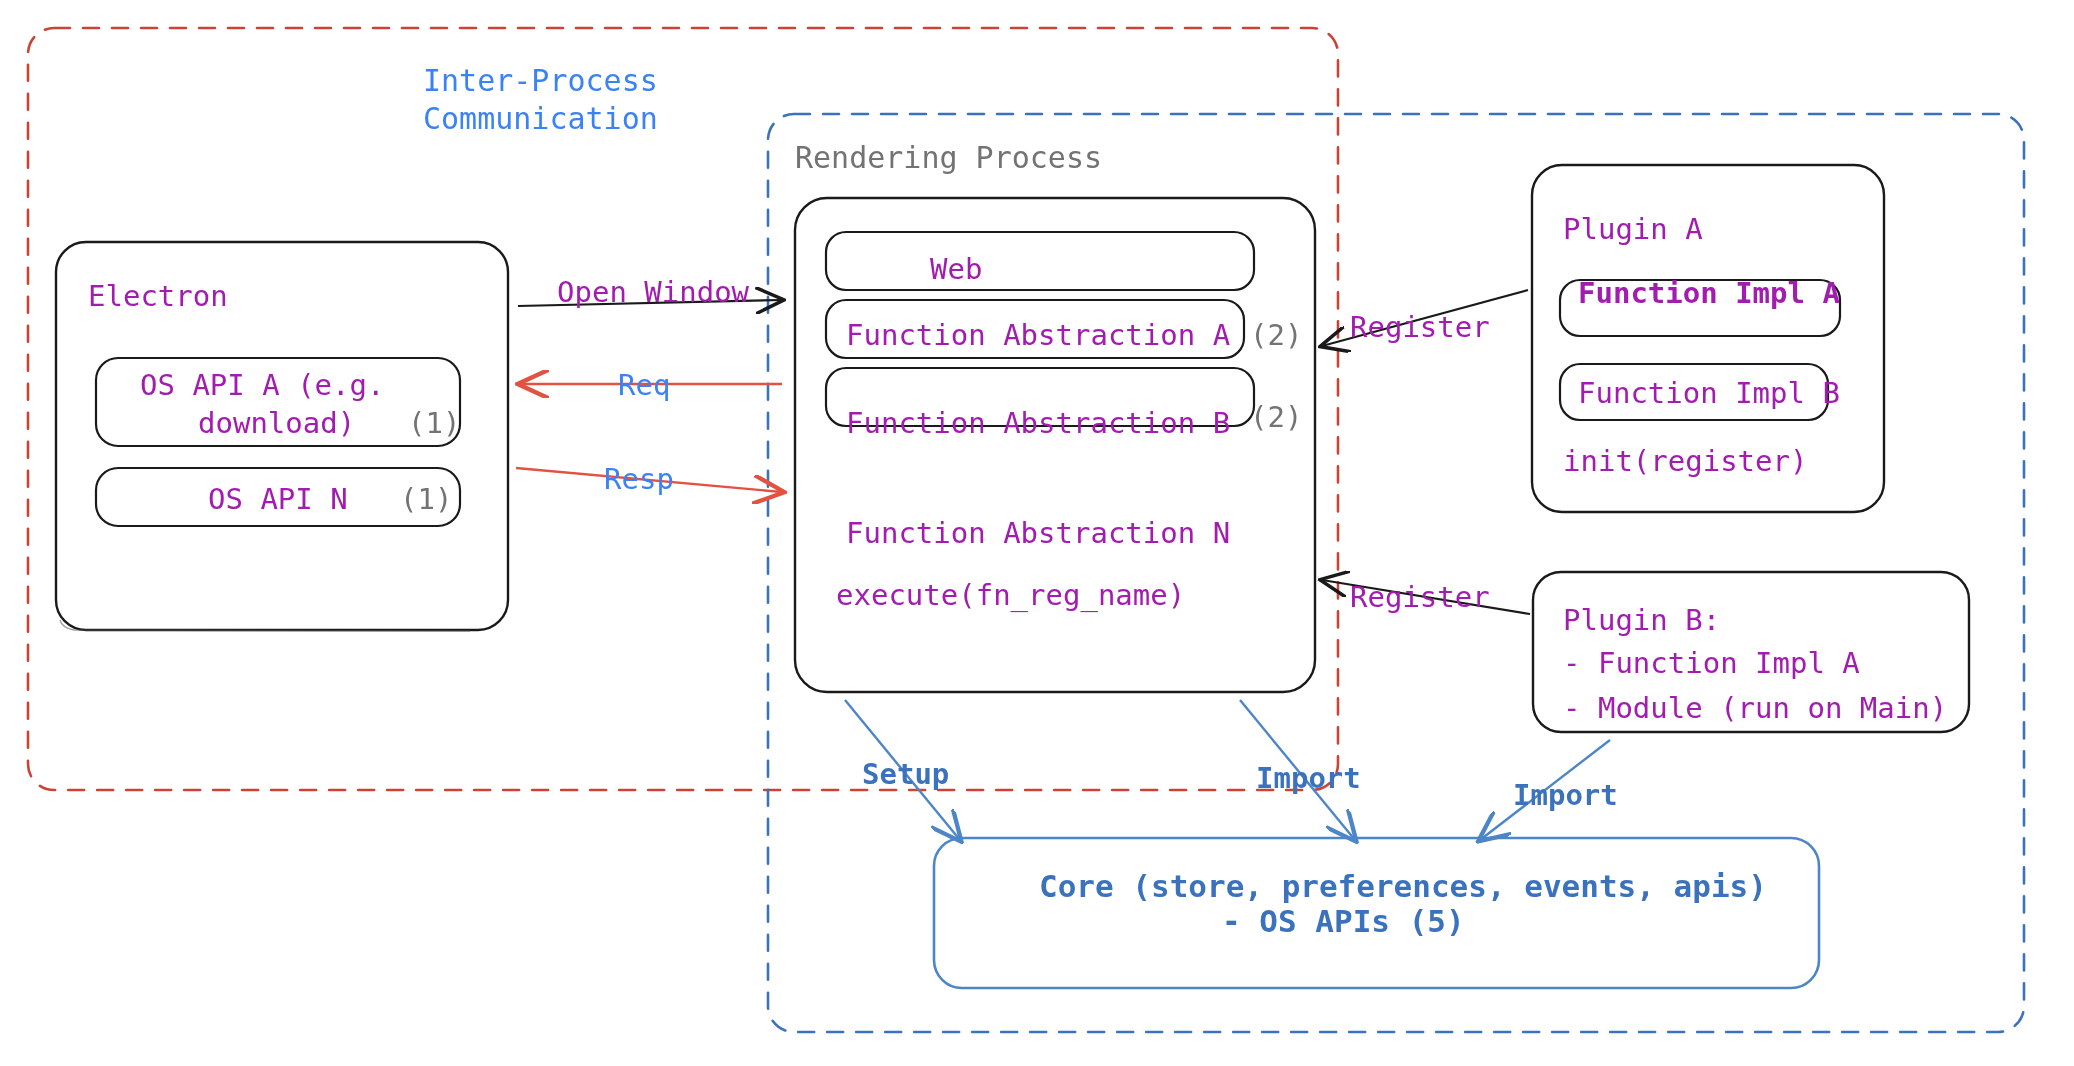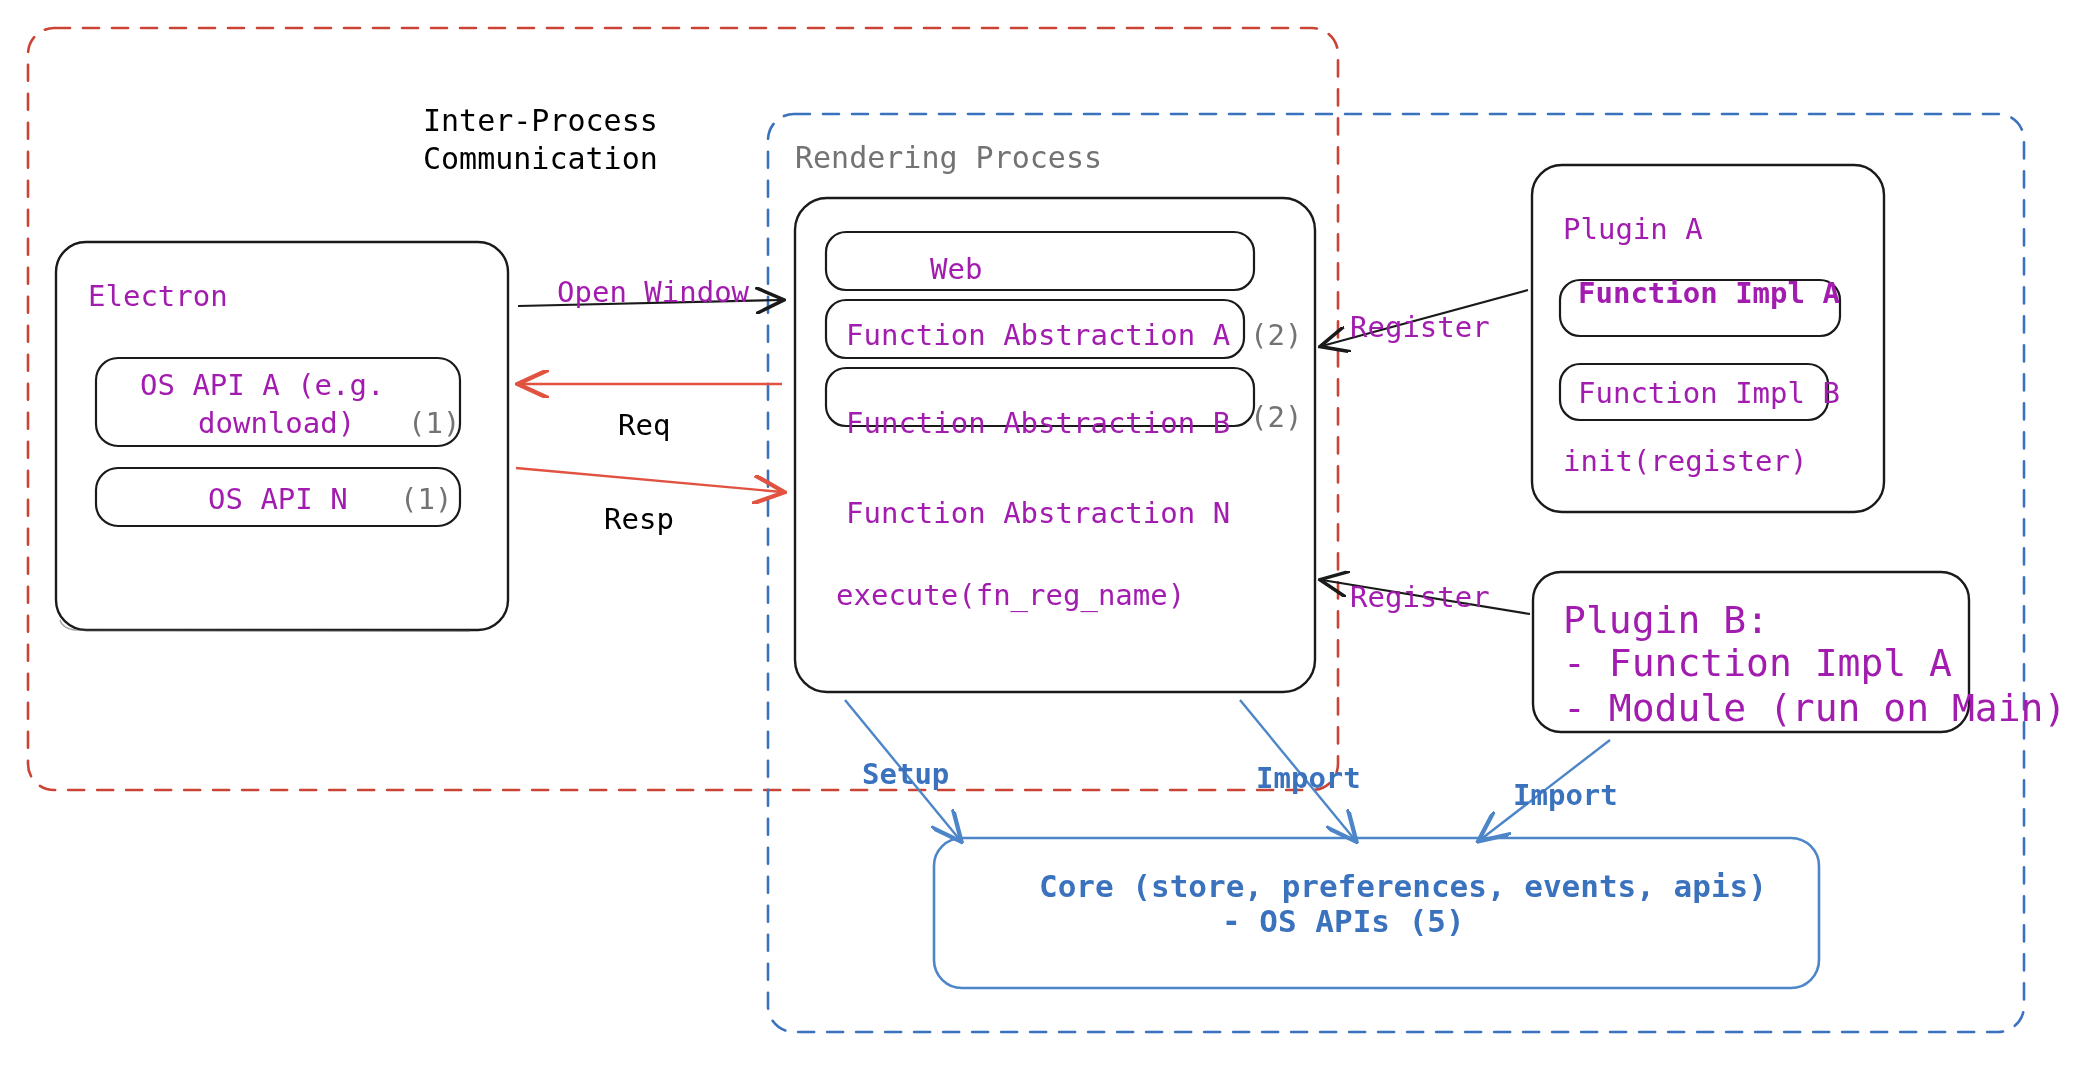--- a/index.html
+++ b/index.html
@@ -23,36 +23,36 @@
     width: 2074px;
     height: 1066px;
     pointer-events: none;
   }
   .txt {
     position: absolute;
     white-space: pre;
     color: #a21caf;
     font-family: "DejaVu Sans Mono", "Liberation Mono", monospace;
   }
-  .red  { color: #000000; margin-top: 40px; }
+  .red  { color: #3b82f6; }
   .blue { color: #737373; }
   .bluebold { color: #3b72bd; font-weight: bold; }
 
   .label-ipc {
     font-size: 30px;
     line-height: 38px;
     letter-spacing: 0px;
   }
   .label-rp { font-size: 30px; }
   .box-title { font-size: 29px; }
   .inner-label { font-size: 29px; }
   .marker { font-size: 29px; }
   .edge-label { font-size: 29px; }
   .core-line { font-size: 31px; font-weight: bold; line-height: 37px; }
-  .plugin-line { font-size: 38px; line-height: 45px; }
+  .plugin-line { font-size: 29px; line-height: 45px; }
 </style>
 </head>
 <body>
 
 <div id="stage">
 
   <svg class="svg-layer" viewBox="0 0 2074 1066">
     <defs>
       <marker id="arrowBlack" markerWidth="14" markerHeight="12" refX="12" refY="6" orient="auto">
         <path d="M0,0 L13,6 L0,12" fill="none" stroke="#1a1a1a" stroke-width="1.6"></path>
@@ -162,21 +162,21 @@
 
   <div class="txt edge-label" style="left:557px; top:275px;text-align:right;">Open Window</div>
   <div class="txt edge-label red" style="left:618px; top:368px;">Req</div>
   <div class="txt edge-label red" style="left:604px; top:462px;">Resp</div>
 
   <div class="txt box-title" style="left:930px; top:252px;">Web</div>
   <div class="txt inner-label" style="left:846px; top:318px;">Function Abstraction A</div>
   <div class="txt marker blue" style="left:1250px; top:318px;">(2)</div>
   <div class="txt inner-label" style="left:846px; top:406px;">Function Abstraction B</div>
   <div class="txt marker blue" style="left:1250px; top:400px;">(2)</div>
-  <div class="txt inner-label" style="left:846px; top:496px;">Function Abstraction N</div>
+  <div class="txt inner-label" style="left:846px; top:516px;">Function Abstraction N</div>
   <div class="txt inner-label" style="left:836px; top:578px;">execute(fn_reg_name)</div>
 
   <div class="txt edge-label" style="left:1350px; top:310px;">Register</div>
   <div class="txt edge-label" style="left:1350px; top:580px;">Register</div>
 
   <div class="txt box-title" style="left:1563px; top:212px;">Plugin A</div>
   <div class="txt inner-label" style="left:1578px; top:276px;font-weight:bold;">Function Impl A</div>
   <div class="txt inner-label" style="left:1578px; top:376px;">Function Impl B</div>
   <div class="txt inner-label" style="left:1563px; top:444px;">init(register)</div>
 

